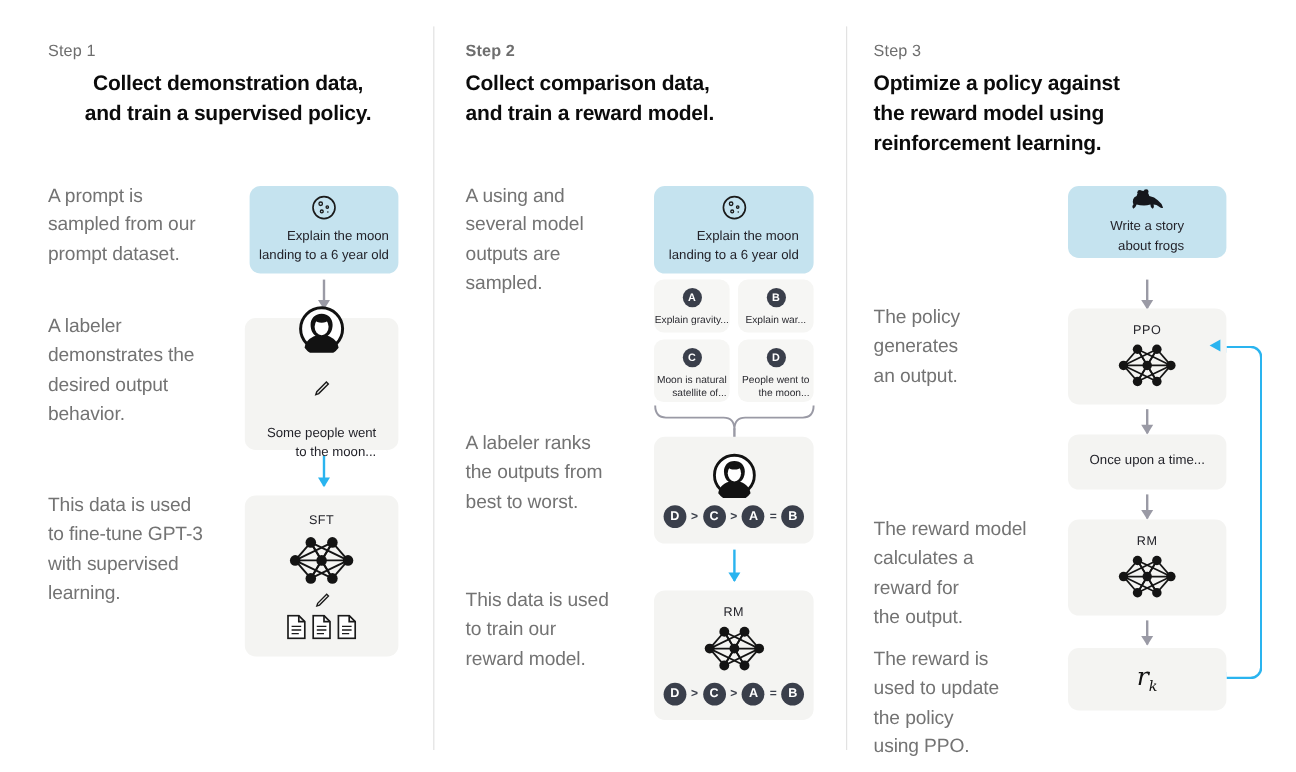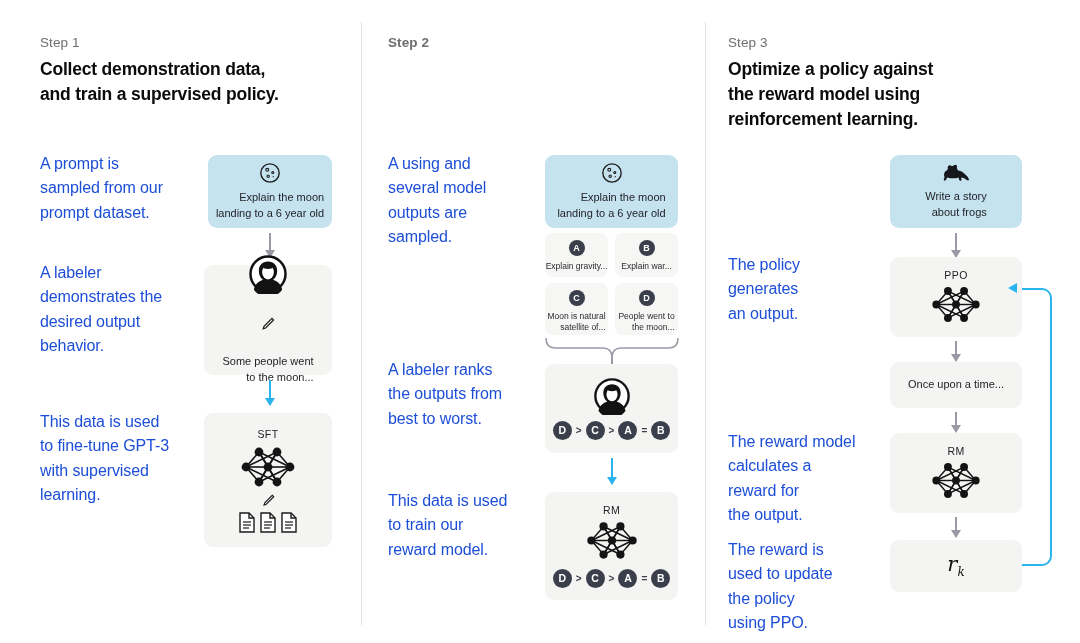--- a/index.html
+++ b/index.html
@@ -32,21 +32,21 @@
     font-size: 13.5px; color: #6e6e6e; letter-spacing: .1px;
     white-space: nowrap;
   }
   .step-title {
     position: absolute;
     font-size: 17.5px; font-weight: bold; color: #0b0b0b;
     line-height: 1.42; letter-spacing: -.2px;
   }
   .body-text {
     position: absolute;
-    font-size: 16px; color: #1d4ed8; line-height: 1.52;
+    font-size: 16px; color: #737373; line-height: 1.52;
     letter-spacing: -.1px;
   }
 
   
   .box {
     position: absolute;
     border-radius: 9px;
     display: flex; flex-direction: column;
     align-items: center; justify-content: center;
   }
@@ -130,21 +130,21 @@
 </head>
 <body>
 
 <div class="board">
 
   <div class="divider d1"></div>
   <div class="divider d2"></div>
 
   <div class="col c1">
     <div class="step-label" style="left:40px; top:35px;">Step 1</div>
-    <div class="step-title" style="left:40px; top:57px; width:300px; white-space:pre-line;">Collect demonstration data,
+    <div class="step-title" style="left:40px; top:57px; width:300px; white-space:pre-line;text-align:center;">Collect demonstration data,
 and train a supervised policy.</div>
 
     <div class="body-text" style="left:40px; top:152px; width:165px; white-space:pre-line;">A prompt is
 sampled from our
 prompt dataset.</div>
     <div class="body-text" style="left:40px; top:261px; width:175px; white-space:pre-line;">A labeler
 demonstrates the
 desired output
 behavior.</div>
     <div class="body-text" style="left:40px; top:410px; width:180px; white-space:pre-line;">This data is used
@@ -247,20 +247,22 @@
           <line x1="5" y1="10" x2="13" y2="10" stroke="#1b1b1b" stroke-width="1.2"></line>
           <line x1="5" y1="13" x2="13" y2="13" stroke="#1b1b1b" stroke-width="1.2"></line>
           <line x1="5" y1="16" x2="11" y2="16" stroke="#1b1b1b" stroke-width="1.2"></line>
         </svg>
       </span>
     </div>
   </div>
 
   <div class="col c2">
     <div class="step-label" style="left:26px; top:35px;font-weight:bold;">Step 2</div>
+    <div class="step-title" style="left:26px; top:57px; width:300px; white-space:pre-line;">Collect comparison data,
+and train a reward model.</div>
 
     <div class="body-text" style="left:26px; top:152px; width:160px; white-space:pre-line;">A using and
 several model
 outputs are
 sampled.</div>
     <div class="body-text" style="left:26px; top:358px; width:165px; white-space:pre-line;">A labeler ranks
 the outputs from
 best to worst.</div>
     <div class="body-text" style="left:26px; top:489px; width:165px; white-space:pre-line;">This data is used
 to train our
@@ -382,21 +384,21 @@
 an output.</div>
     <div class="body-text" style="left:22px; top:430px; width:180px; white-space:pre-line;">The reward model
 calculates a
 reward for
 the output.</div>
     <div class="body-text" style="left:22px; top:538px; width:175px; white-space:pre-line;">The reward is
 used to update
 the policy
 using PPO.</div>
 
-    <div class="box blue" style="left:184px; top:155px; width:132px; height:73px;">
+    <div class="box blue" style="left:184px; top:155px; width:132px; height:60px;">
       <span>
         <svg width="30" height="20" viewBox="0 0 34 22">
           <path d="M4 16 q-2 -6 3 -8 q1 -5 6 -5 q5 0 6 5 q5 1 8 4 q4 3 5 7 q-2 1 -4 -1 q-2 -2 -5 -2 q1 3 -1 4 q-2 -1 -2 -4 q-3 1 -6 1 q-4 0 -7 -1 q-1 3 -3 4 q-2 -2 0 -4 z" fill="#15171c"></path>
           <circle cx="10" cy="4.5" r="2.3" fill="#15171c"></circle>
           <circle cx="16" cy="4" r="2.3" fill="#15171c"></circle>
         </svg>
       </span>
       <div class="box-cap" style="margin-top:6px;">Write a story
 about frogs</div>
     </div>

